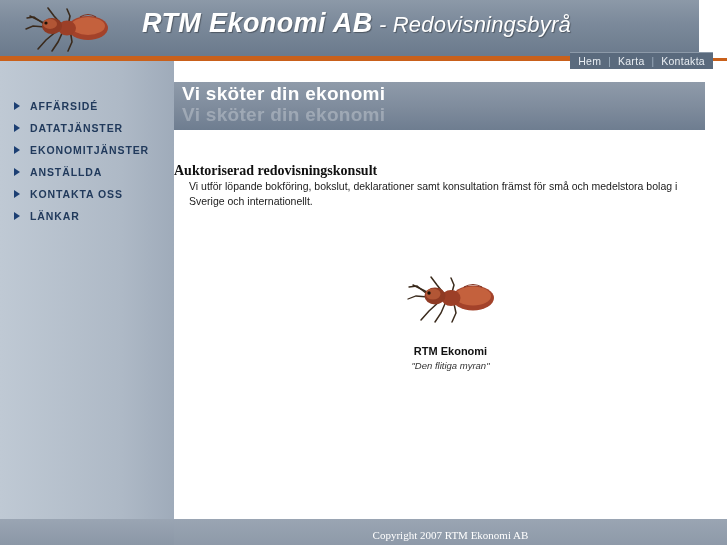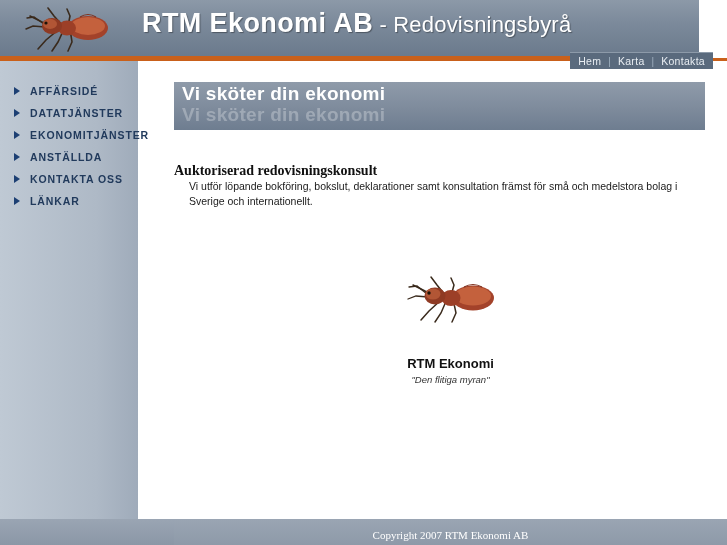--- a/index.html
+++ b/index.html
@@ -19,21 +19,21 @@
   .header {
     position: absolute;
     left: 0; top: 0;
     width: 713px; height: 58px;
     background: linear-gradient(to bottom, #8c99a8 0%, #7c8a9b 40%, #6b7a8c 100%);
     border-bottom: 2px solid #c9601a;
     overflow: hidden;
   }
   .header-inner {
     position: relative;
-    width: 100%; height: 100%;
+    width: 100%; height: 100%; font-style: italic;
   }
   .logo-ant {
     position: absolute;
     left: 18px; top: 4px;
     width: 100px; height: 50px;
   }
   .site-title {
     position: absolute;
     left: 142px; top: 8px;
     font-size: 27px;
@@ -78,24 +78,24 @@
   }
   .topnav .sep {
     color: #9fb0c0;
     font-size: 10px;
   }
 
   
   .sidebar {
     position: absolute;
     left: 0; top: 61px;
-    width: 138px;
+    width: 174px;
     height: 484px;
     background: linear-gradient(to right, #bfc9d4 0%, #aeb9c6 70%, #9fabba 100%);
-    padding-top: 19px;
+    padding-top: 34px;
   }
   .menu-item {
     display: flex;
     align-items: center;
     height: 22px;
     padding-left: 12px;
     cursor: pointer;
   }
   .menu-arrow {
     width: 10px; height: 10px;
@@ -177,22 +177,22 @@
     position: absolute;
     left: 0; top: 140px;
     width: 553px;
     text-align: center;
   }
   .figure .ant-wrap {
     display: inline-block;
     width: 104px; height: 58px;
   }
   .figure .fig-title {
-    margin-top: 24px;
-    font-size: 13px;
+    margin-top: 13px;
+    font-size: 11px;
     font-weight: bold;
     color: #111111;
   }
   .figure .fig-sub {
     margin-top: 3px;
     font-size: 9.5px;
     color: #333333;
     font-style: italic;
   }
 

